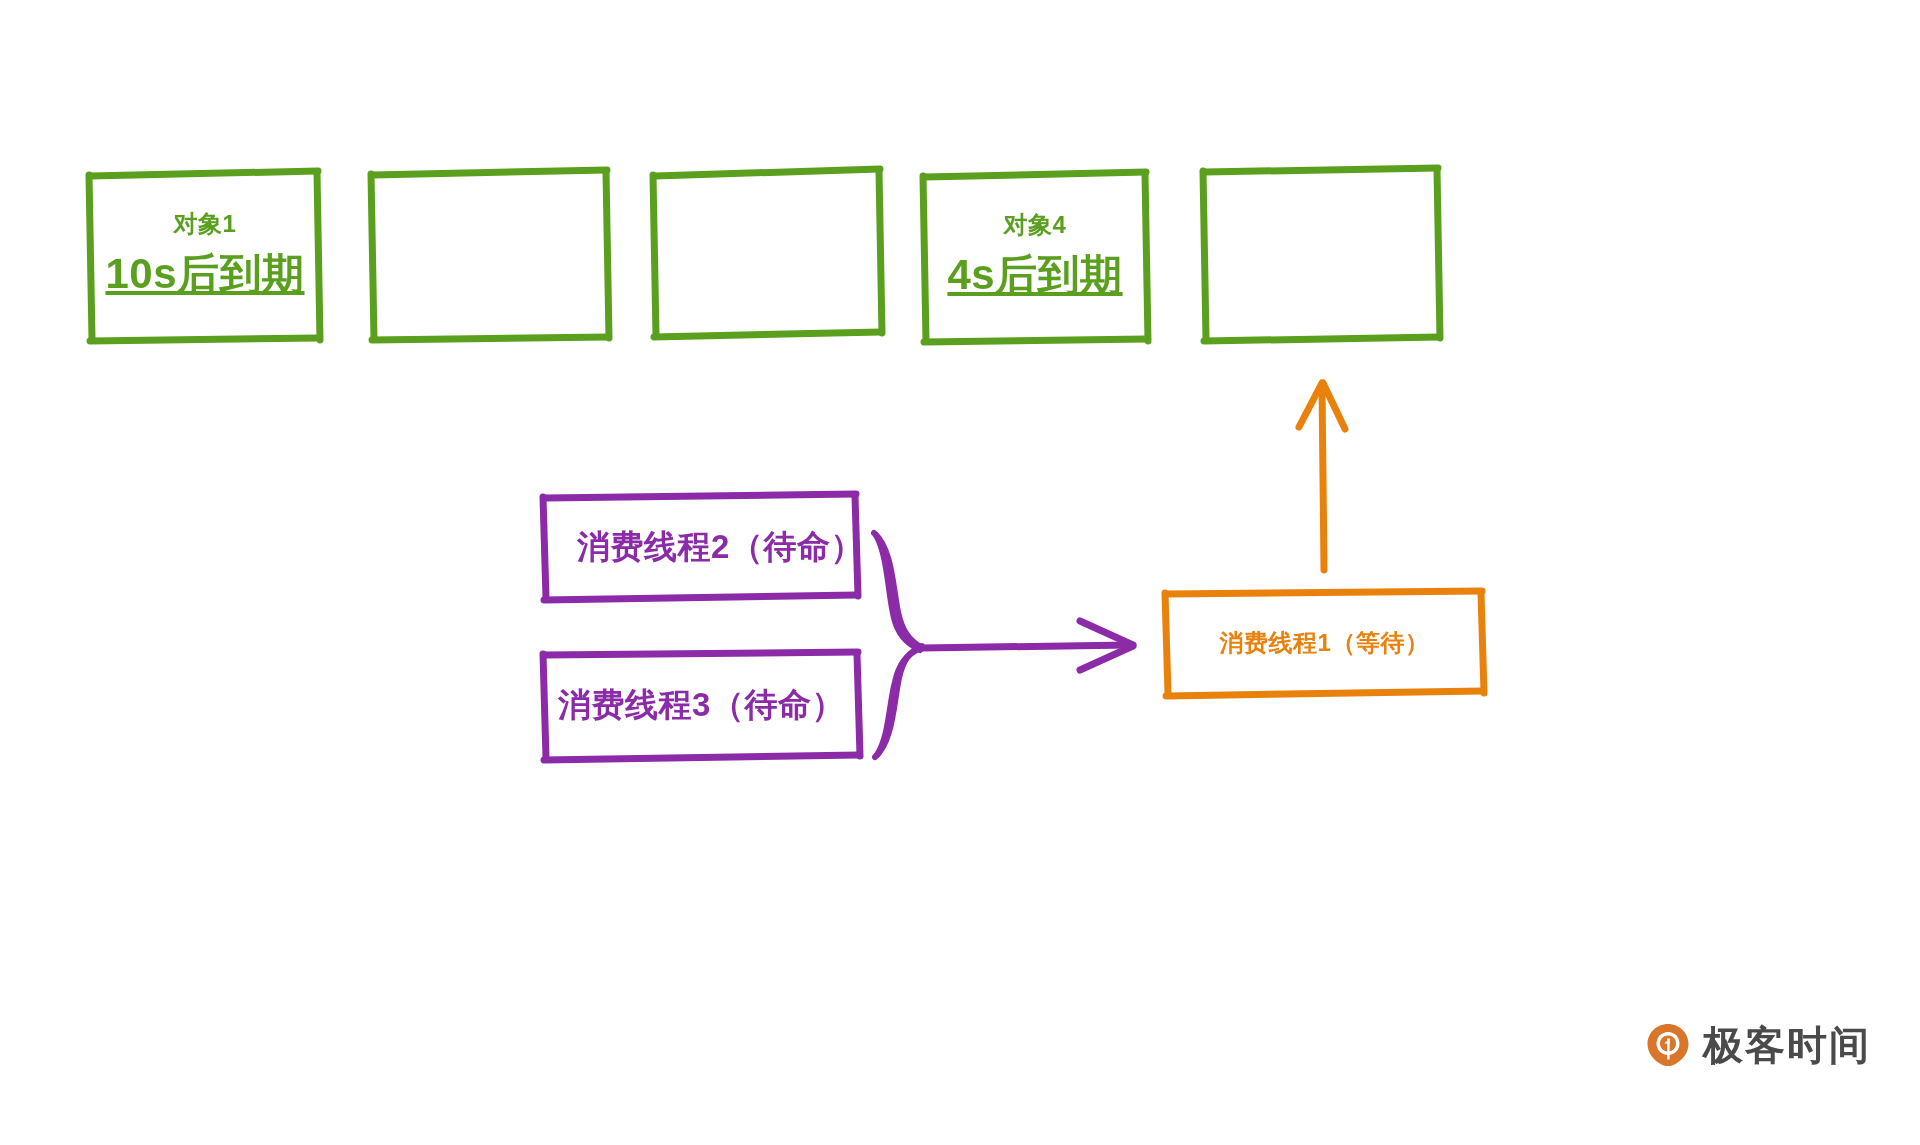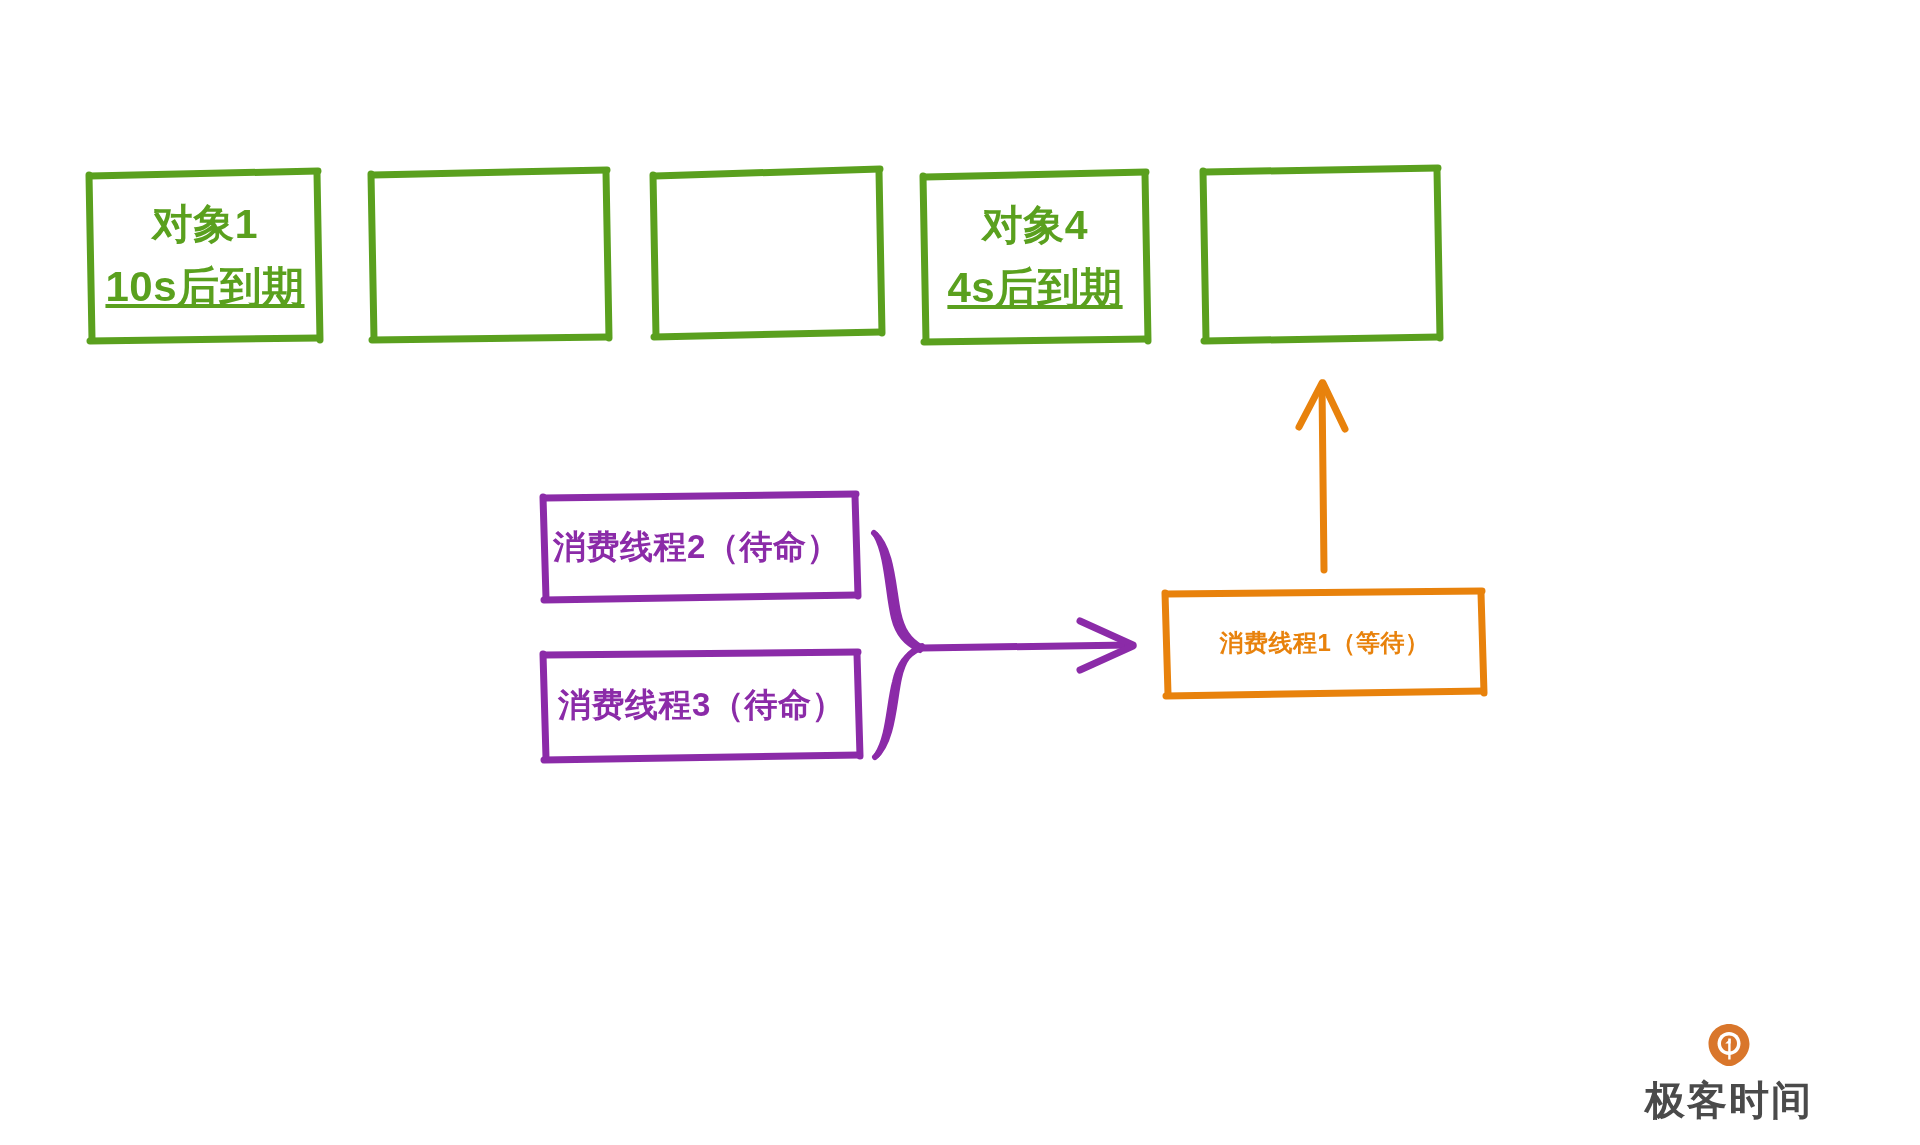--- a/index.html
+++ b/index.html
@@ -38,21 +38,21 @@
     font-weight: bold;
     letter-spacing: 0.5px;
     white-space: nowrap;
   }
   
   .obj-card .node-line {
     color: #5AA01E;
     font-size: 33px;
     line-height: 1.52;
   }
-  .obj-card .line-title { font-size: 41px; }
+  .obj-card .line-title { font-size: 24px; }
   .obj-card .line-sub   { font-size: 42px; text-decoration: underline; }
 
   
   .thread-box .node-line {
     color: #8B2BA8;
     font-size: 33px;
     line-height: 1.3;
   }
 
   
@@ -63,21 +63,20 @@
   }
 
   
   .watermark {
     position: absolute;
     left: 1645px;
     top: 1022px;
     display: flex;
     align-items: center;
     gap: 12px;
-    flex-direction: column;
   }
   .watermark-text {
     font-size: 40px;
     font-weight: bold;
     color: #4A4A4A;
     letter-spacing: 2px;
     line-height: 1;
     white-space: nowrap;
   }
 </style>
@@ -178,21 +177,21 @@
   </div>
 
 
 
   <div class="node obj-card" style="left:924px; top:173px; width:222px; height:168px;">
     <div class="node-line line-title">对象4</div>
     <div class="node-line line-sub">4s后到期</div>
   </div>
 
 
-  <div class="node thread-box" style="left:540px; top:496px; width:313px; height:102px;text-align:right;">
+  <div class="node thread-box" style="left:564px; top:496px; width:313px; height:102px;text-align:right;">
     <div class="node-line">消费线程2（待命）</div>
   </div>
 
   <div class="node thread-box" style="left:544px; top:654px; width:315px; height:103px;">
     <div class="node-line">消费线程3（待命）</div>
   </div>
 
   <div class="node thread-box-active" style="left:1166px; top:592px; width:317px; height:102px;">
     <div class="node-line">消费线程1（等待）</div>
   </div>

